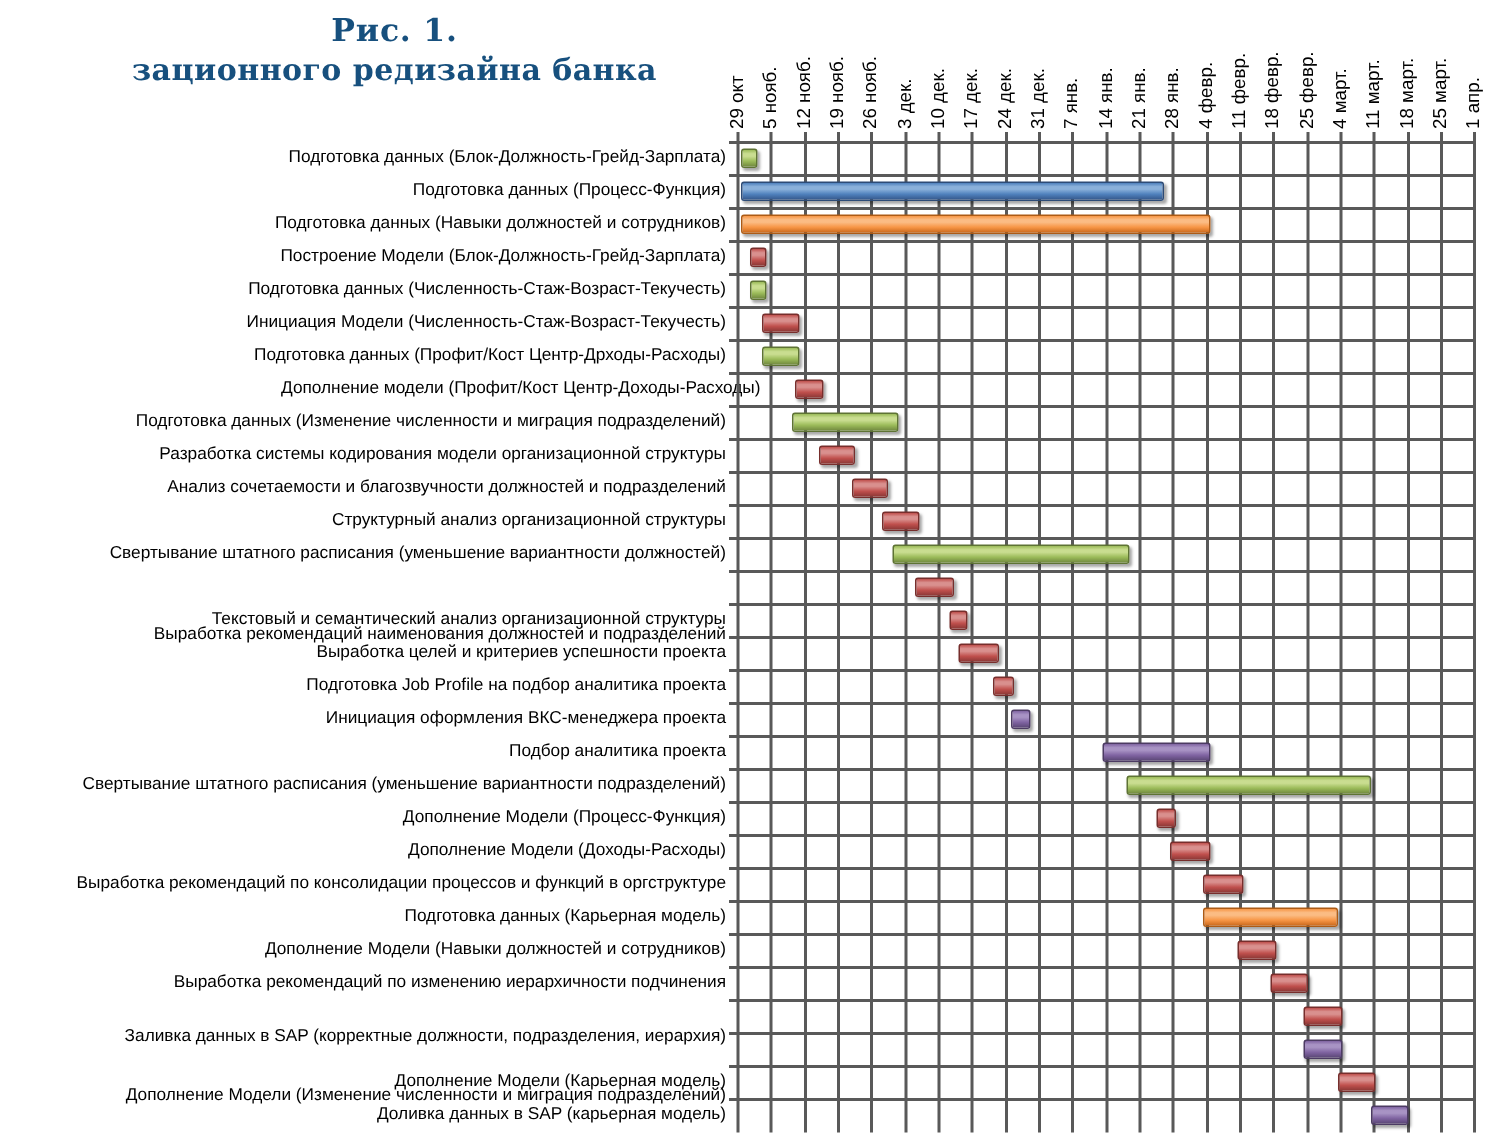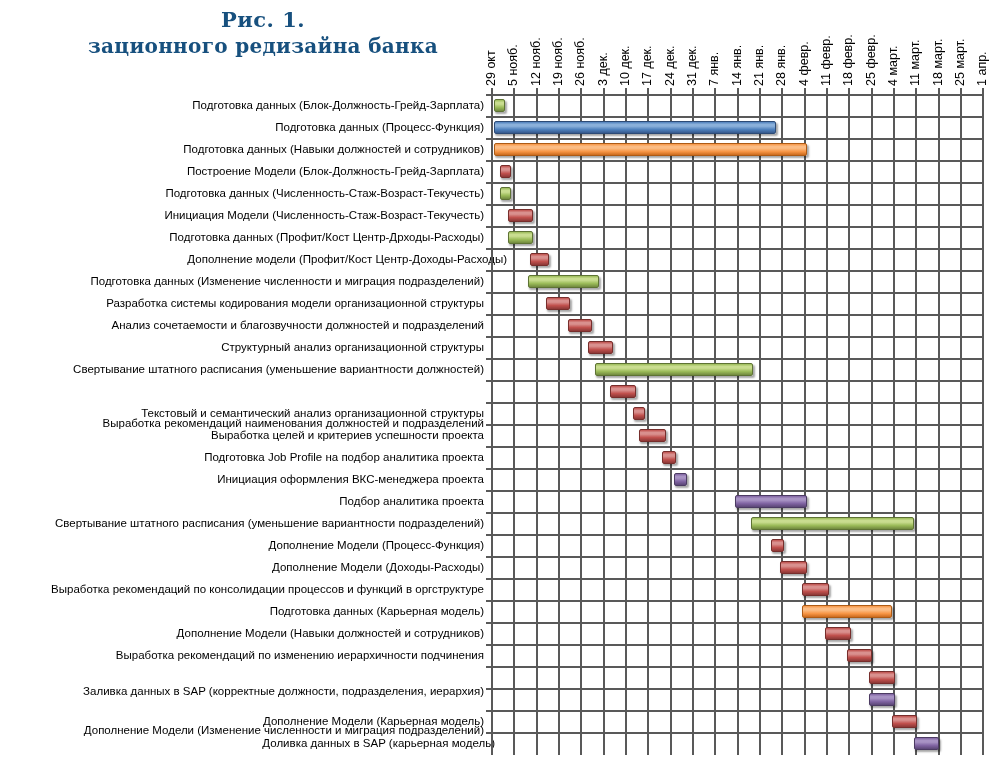--- a/index.html
+++ b/index.html
@@ -84,21 +84,21 @@
         <div class="task-label" style="top: 516px;">Свертывание штатного расписания (уменьшение вариантности подразделений)</div>
         <div class="task-label" style="top: 538px;">Дополнение Модели (Процесс-Функция)</div>
         <div class="task-label" style="top: 560px;">Дополнение Модели (Доходы-Расходы)</div>
         <div class="task-label" style="top: 582px;">Выработка рекомендаций по консолидации процессов и функций в оргструктуре</div>
         <div class="task-label" style="top: 604px;">Подготовка данных (Карьерная модель)</div>
         <div class="task-label" style="top: 626px;">Дополнение Модели (Навыки должностей и сотрудников)</div>
         <div class="task-label" style="top: 648px;">Выработка рекомендаций по изменению иерархичности подчинения</div>
         <div class="task-label" style="top: 691px; margin-top: 32px;">Дополнение Модели (Изменение численности и миграция подразделений)</div>
         <div class="task-label" style="top: 684px;">Заливка данных в SAP (корректные должности, подразделения, иерархия)</div>
         <div class="task-label" style="top: 714px;">Дополнение Модели (Карьерная модель)</div>
-        <div class="task-label" style="top: 736px; padding-left: 11px;">Доливка данных в SAP (карьерная модель)</div>
+        <div class="task-label" style="top: 736px;">Доливка данных в SAP (карьерная модель)</div>
       </div>
     <div id="grid-layer">
         <div class="vline" style="left: 491px; top: 88px; width: 2px; height: 667px;"></div>
         <div class="vline" style="left: 513.3px; top: 88px; width: 2px; height: 667px;"></div>
         <div class="vline" style="left: 535.7px; top: 88px; width: 2px; height: 667px;"></div>
         <div class="vline" style="left: 558px; top: 88px; width: 2px; height: 667px;"></div>
         <div class="vline" style="left: 580.3px; top: 88px; width: 2px; height: 667px;"></div>
         <div class="vline" style="left: 602.6px; top: 88px; width: 2px; height: 667px;"></div>
         <div class="vline" style="left: 625px; top: 88px; width: 2px; height: 667px;"></div>
         <div class="vline" style="left: 647.3px; top: 88px; width: 2px; height: 667px;"></div>

